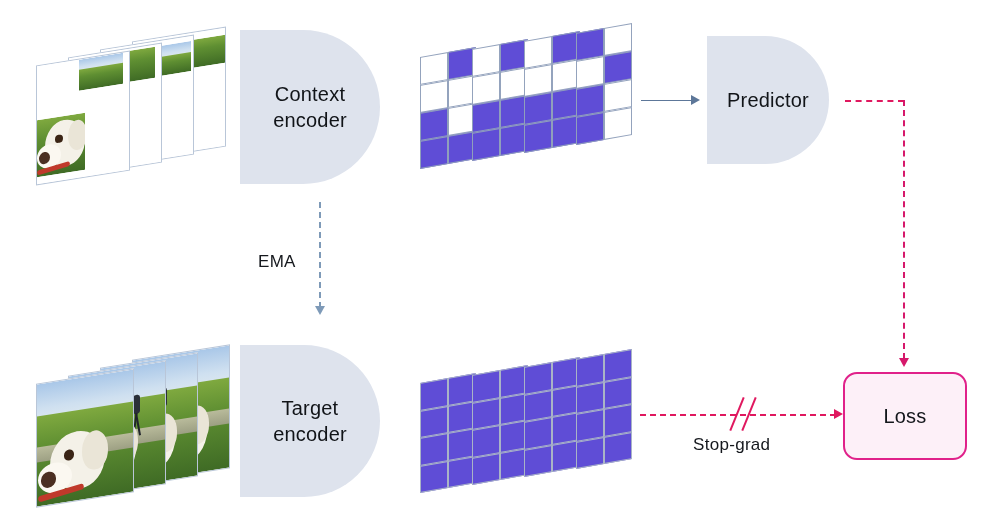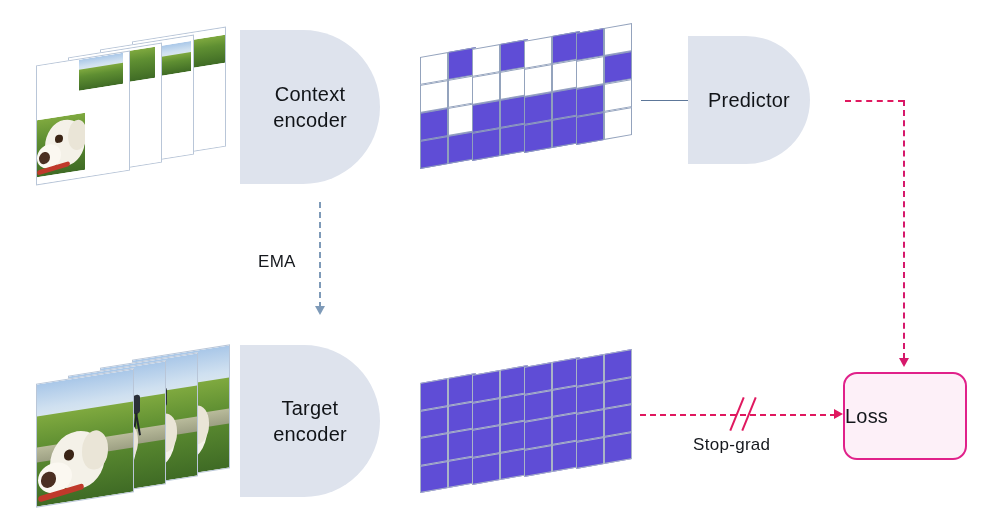--- a/index.html
+++ b/index.html
@@ -19,21 +19,21 @@
     letter-spacing:.2px;
   }
   .encoder span{display:block;}
 
   
   .loss-box{
     position:absolute;
     background:#fdf0f8;
     border:2.2px solid #e0218a;
     border-radius:14px;
-    display:flex;align-items:center;justify-content:flex-start;
+    display:flex;align-items:center;justify-content:center;
     color:#13161b;font-size:20px;letter-spacing:.2px;
   }
 
   
   .lbl{position:absolute;color:#15181d;font-size:17px;letter-spacing:.3px;white-space:nowrap;}
 
   
   .imgsheet{position:absolute;overflow:hidden;border:1px solid #b9c6d8;background:#ffffff;}
 
   .photo{position:absolute;inset:0;}
@@ -228,21 +228,21 @@
       <div class="cell p"></div>
         <div class="cell w"></div>
       <div class="cell p"></div>
         <div class="cell w"></div>
     </div>
   </div>
 
   <div class="ln solid-h" style="left:641px;top:100px;width:52px;"></div>
   <div class="arrow arrow-r" style="left:691px;top:95px;"></div>
 
-  <div class="encoder" style="left:688px;top:36px;width:122px;height:128px;border-radius:0 80px 80px 0;">
+  <div class="encoder" style="left:707px;top:36px;width:122px;height:128px;border-radius:0 80px 80px 0;">
     <span>Predictor</span>
   </div>
 
   <div class="ln dash-v-blue" style="left:319px;top:202px;height:106px;"></div>
   <div class="arrow arrow-d" style="left:315px;top:306px;"></div>
   <div class="lbl" style="left:258px;top:252px;">EMA</div>
 
   <div>
     <div class="imgsheet" style="left:132px;top:352px;width:96px;height:122px;transform:skewY(-9deg);">
       <div class="photo">

